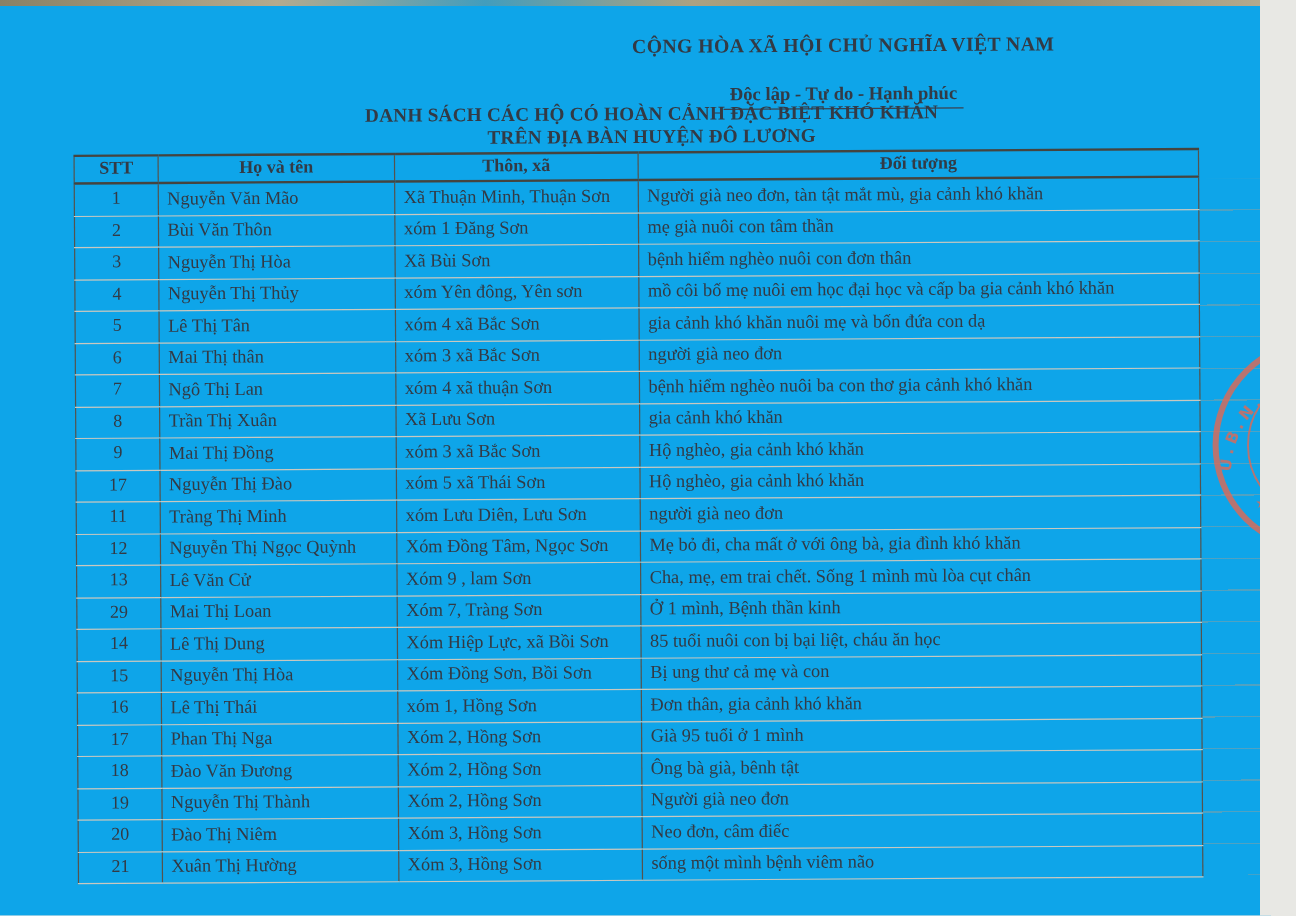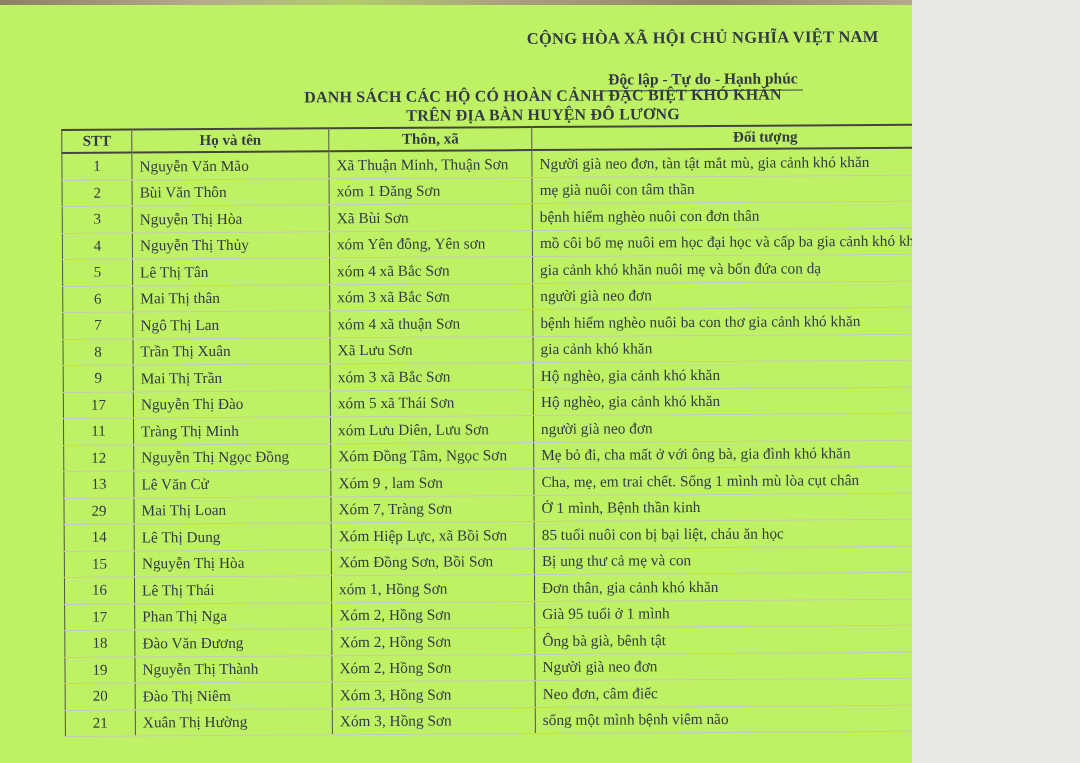--- a/index.html
+++ b/index.html
@@ -1,19 +1,19 @@
 <!DOCTYPE html>
 <html lang="vi"><head>
 <meta charset="utf-8">
 <style>
   html,body { margin:0; padding:0; background:#e8e8e4; }
   .page {
     position:relative;
-    width:912px; height:763px;
-    background:#bef264;
+    width:1050px; height:763px;
+    background:#0ea5e9;
     overflow:hidden;
     font-family:"Liberation Serif", serif;
     color:#333a45;
   }
   
   .scan-band {
     position:absolute; top:0; left:0; width:100%; height:5px;
     background:linear-gradient(90deg,#8a8165,#b4aa8e 22%,#99907360,#aba181 55%,#8f8569 78%,#b3a98d);
   }
   .sheet {
@@ -147,39 +147,39 @@
             <td>bệnh hiểm nghèo nuôi ba con thơ gia cảnh khó khăn</td>
           </tr>
           <tr>
             <td class="stt">8</td>
             <td>Trần Thị Xuân</td>
             <td>Xã Lưu Sơn</td>
             <td>gia cảnh khó khăn</td>
           </tr>
           <tr>
             <td class="stt">9</td>
-            <td>Mai Thị Trần</td>
+            <td>Mai Thị Đồng</td>
             <td>xóm 3 xã Bắc Sơn</td>
             <td>Hộ nghèo, gia cảnh khó khăn</td>
           </tr>
           <tr>
             <td class="stt">17</td>
             <td>Nguyễn Thị Đào</td>
             <td>xóm 5 xã Thái Sơn</td>
             <td>Hộ nghèo, gia cảnh khó khăn</td>
           </tr>
           <tr>
             <td class="stt">11</td>
             <td>Tràng Thị Minh</td>
             <td>xóm Lưu Diên, Lưu Sơn</td>
             <td>người già neo đơn</td>
           </tr>
           <tr>
             <td class="stt">12</td>
-            <td>Nguyễn Thị Ngọc Đồng</td>
+            <td>Nguyễn Thị Ngọc Quỳnh</td>
             <td>Xóm Đồng Tâm, Ngọc Sơn</td>
             <td>Mẹ bỏ đi, cha mất ở với ông bà, gia đình khó khăn</td>
           </tr>
           <tr>
             <td class="stt">13</td>
             <td>Lê Văn Cử</td>
             <td>Xóm 9 , lam Sơn</td>
             <td>Cha, mẹ, em trai chết. Sống 1 mình mù lòa cụt chân</td>
           </tr>
           <tr>

